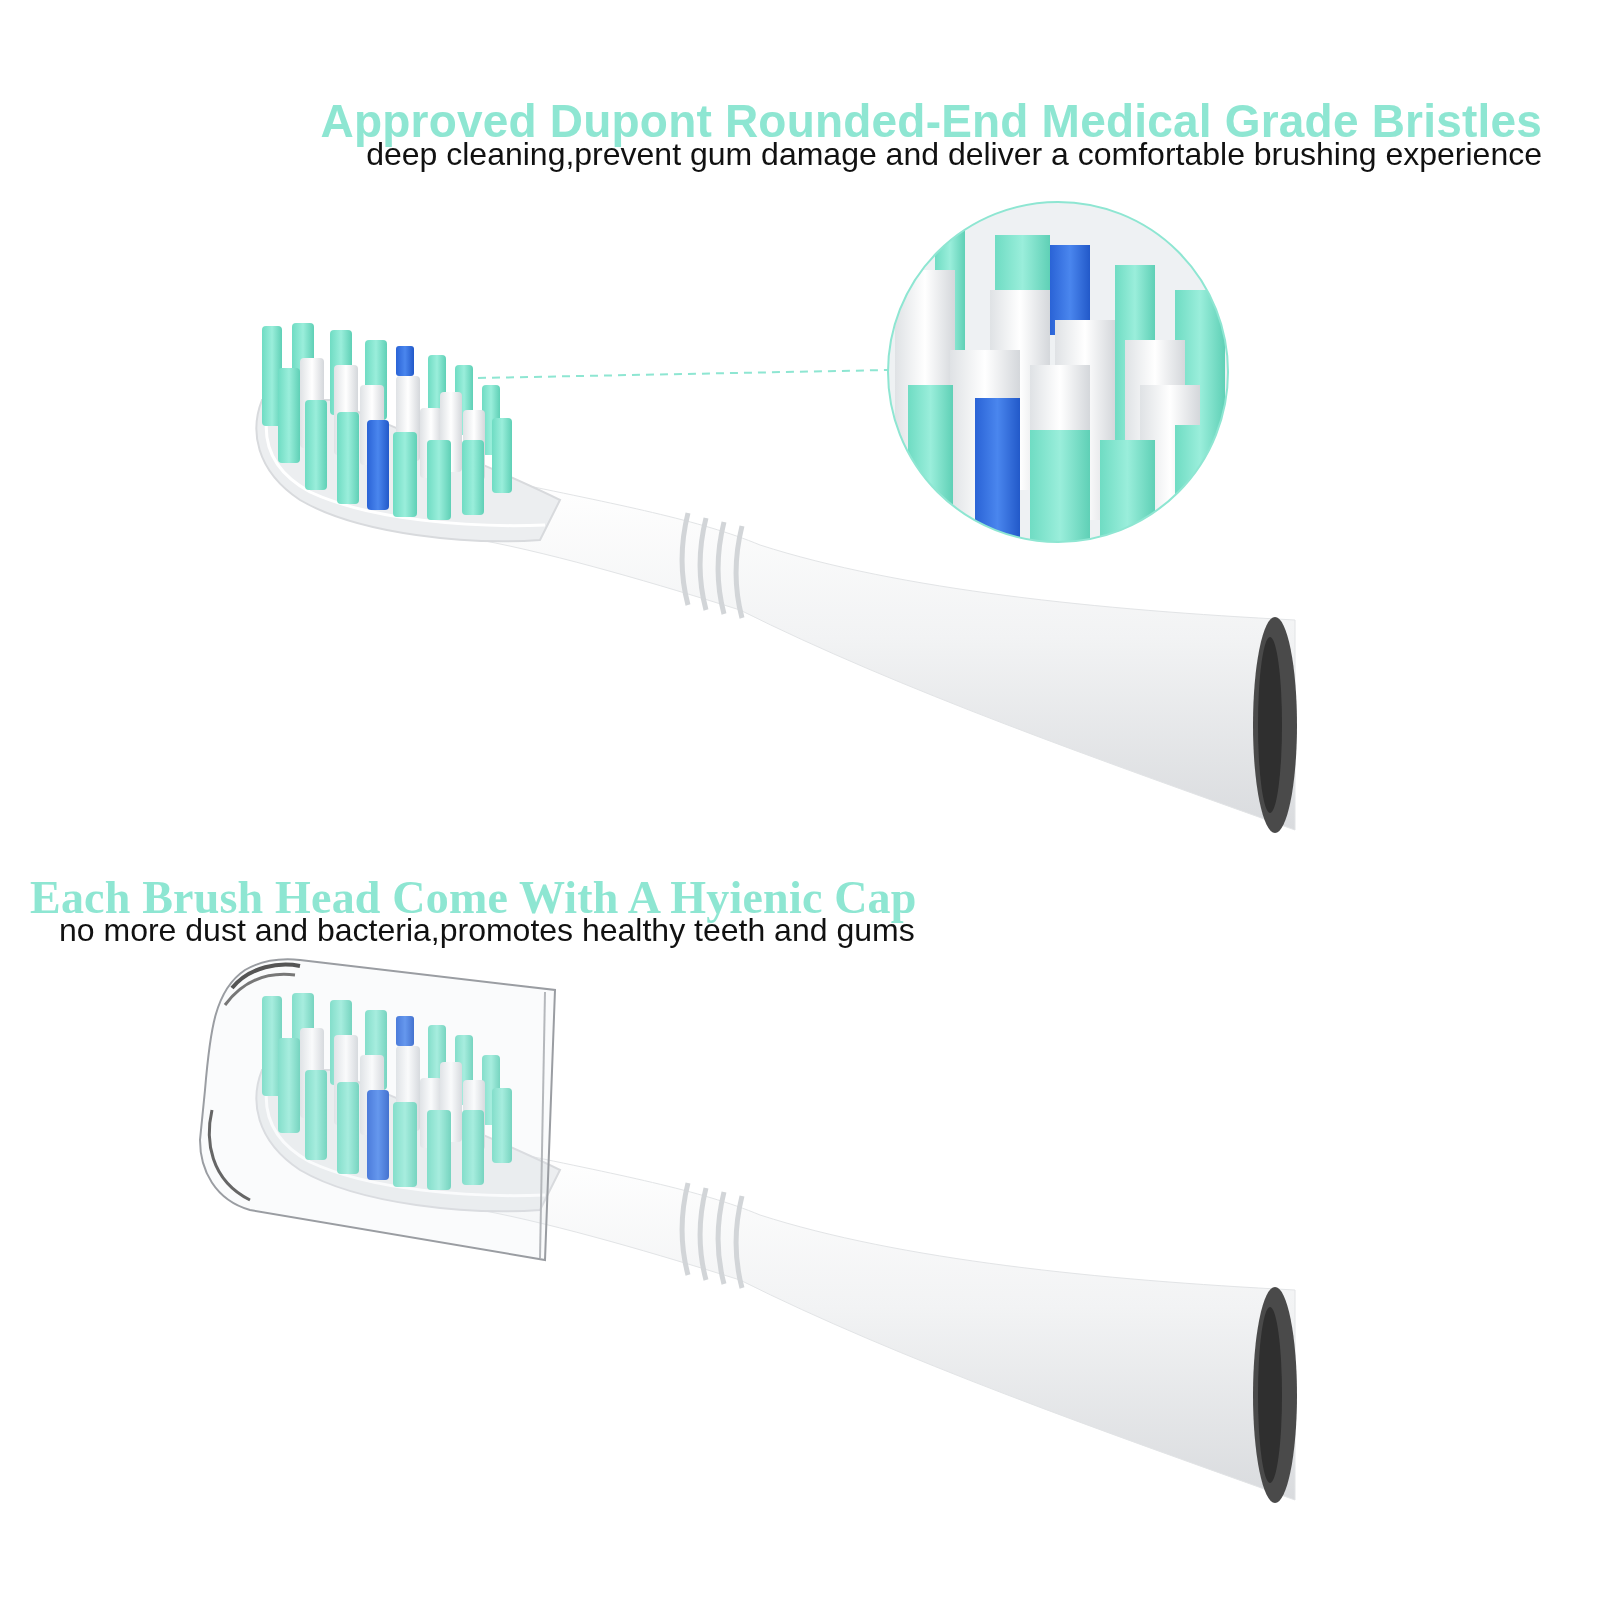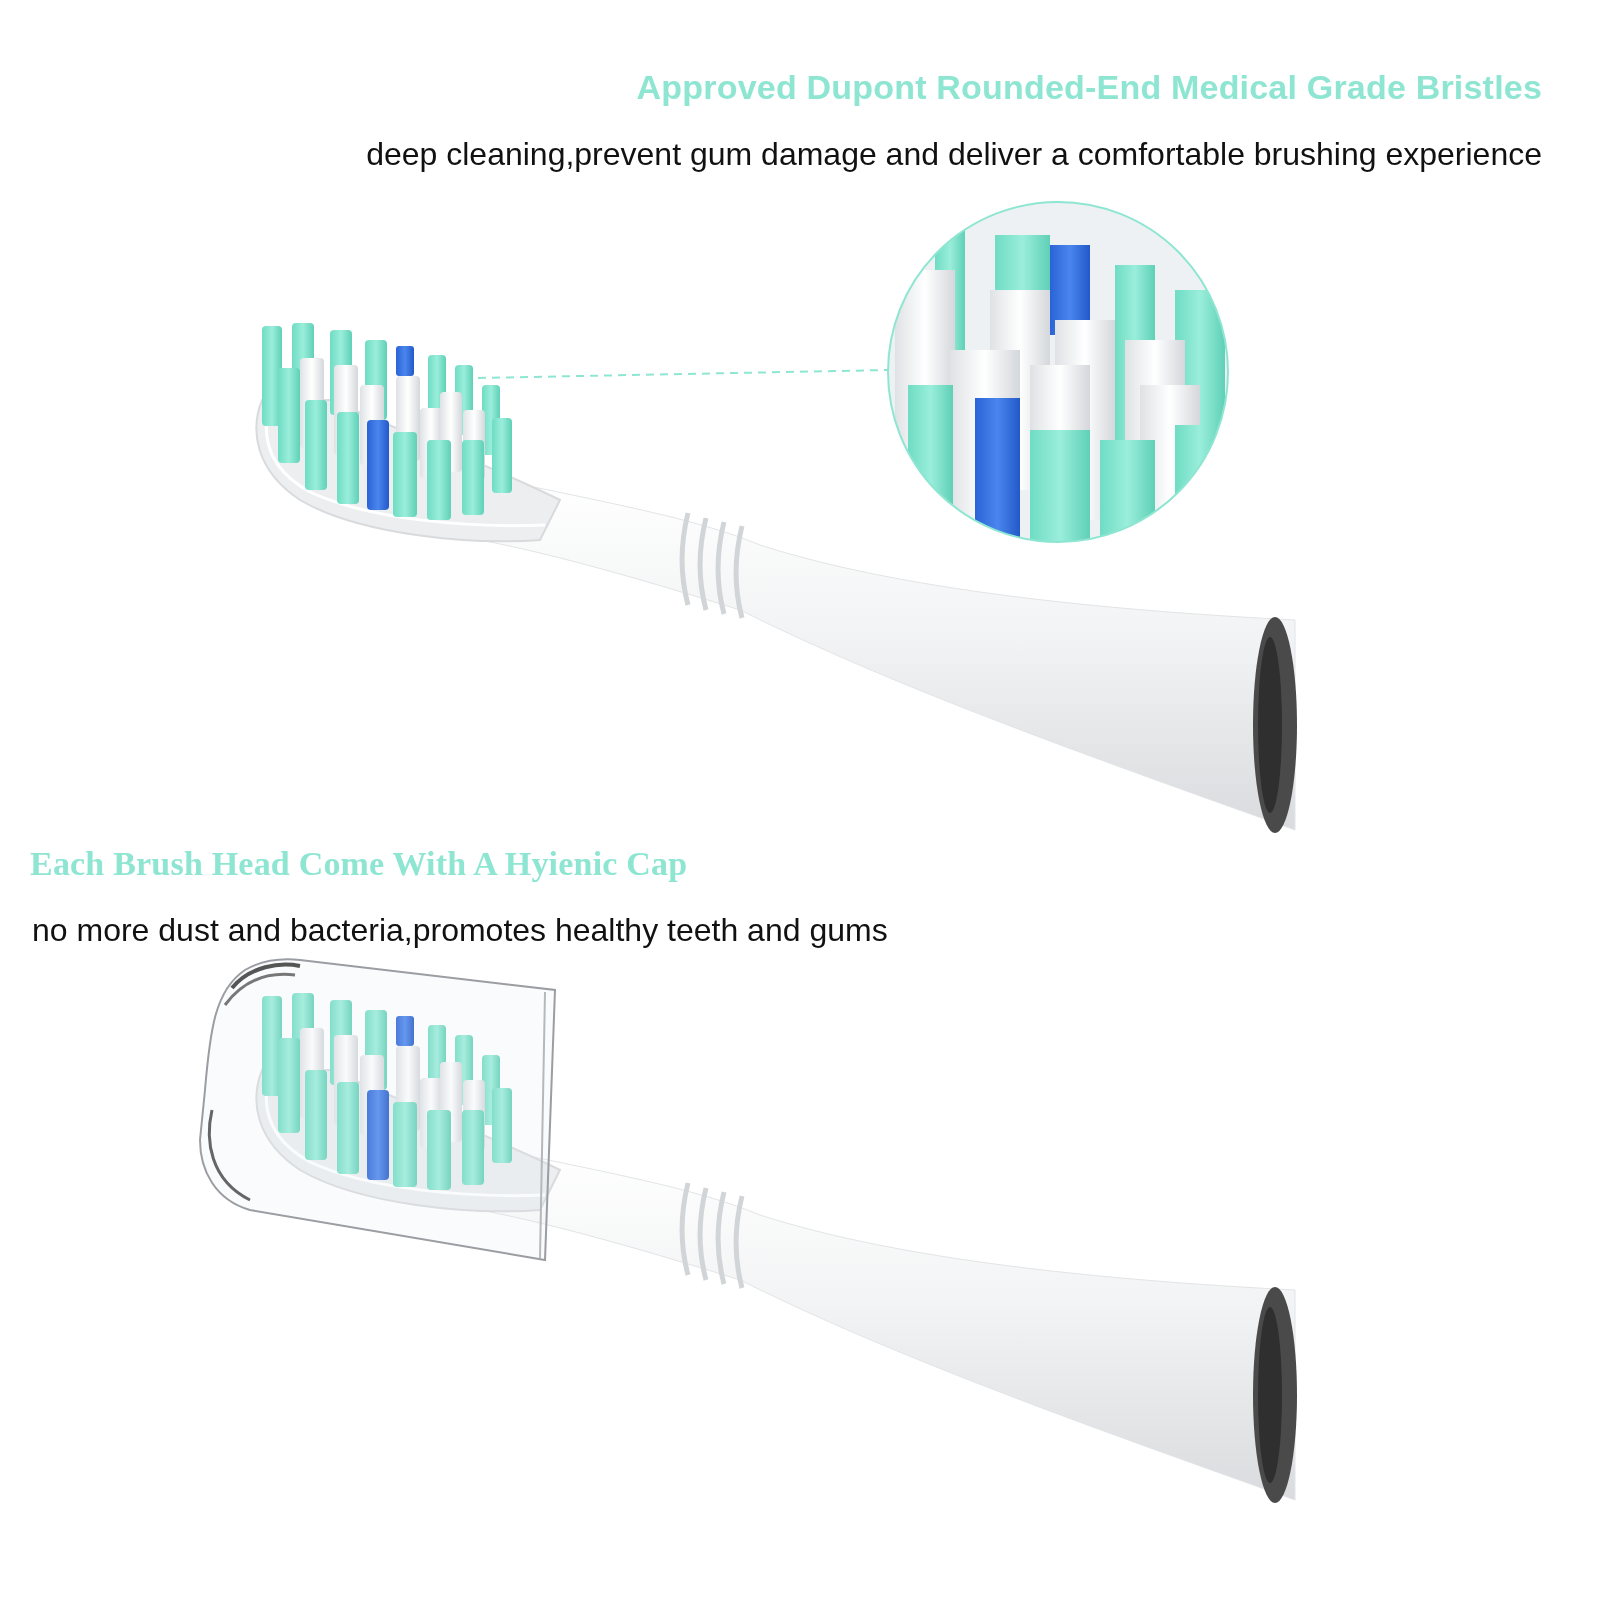--- a/index.html
+++ b/index.html
@@ -1,37 +1,37 @@
 <!DOCTYPE html>
 <html><head>
 <meta charset="utf-8">
 <style>
   html, body { margin: 0; padding: 0; background: #ffffff; }
   body { width: 1600px; height: 1600px; position: relative; overflow: hidden; font-family: "Liberation Sans", sans-serif; }
   .heading {
-    position: absolute; font-weight: bold; font-size: 34px; letter-spacing: 0.2px;
-    white-space: nowrap; line-height: 1;
+    position: absolute; font-weight: bold; font-size: 46px; letter-spacing: 0.2px;
+    white-space: nowrap; line-height: 1; margin-top: 28px;
   }
   .sub {
     position: absolute; font-size: 32px; color: #111111; white-space: nowrap; line-height: 1;
   }
   #h1 { right: 58px; top: 70px; }
   #s1 { right: 58px; top: 138px; }
   #h2 { left: 30px; top: 847px; }
   #s2 { left: 32px; top: 914px; }
   .art { position: absolute; left: 0; top: 0; }
 </style>
 </head>
 <body>
 
 <div id="h1" class="heading" style="color: rgb(142, 230, 210);">Approved Dupont Rounded-End Medical Grade Bristles</div>
 <div id="s1" class="sub" style="color: rgb(17, 17, 17);">deep cleaning,prevent gum damage and deliver a comfortable brushing experience</div>
 
 <div id="h2" class="heading" style="color: rgb(142, 230, 210); font-family: Liberation Serif, serif;">Each Brush Head Come With A Hyienic Cap</div>
-<div id="s2" class="sub" style="color: rgb(17, 17, 17);">no more dust and bacteria,promotes healthy teeth and gums</div>
+<div id="s2" class="sub" style="color: rgb(17, 17, 17); margin-left: 27px;">no more dust and bacteria,promotes healthy teeth and gums</div>
 
 <svg class="art" width="1600" height="1600" viewBox="0 0 1600 1600">
   <defs>
     <linearGradient id="handleGrad" x1="0" y1="0" x2="0" y2="1">
       <stop offset="0" stop-color="#ffffff"></stop>
       <stop offset="0.45" stop-color="#f2f3f4"></stop>
       <stop offset="1" stop-color="#d9dbde"></stop>
     </linearGradient>
     <linearGradient id="tealGrad" x1="0" y1="0" x2="1" y2="0">
       <stop offset="0" stop-color="#6fdcc3"></stop>

